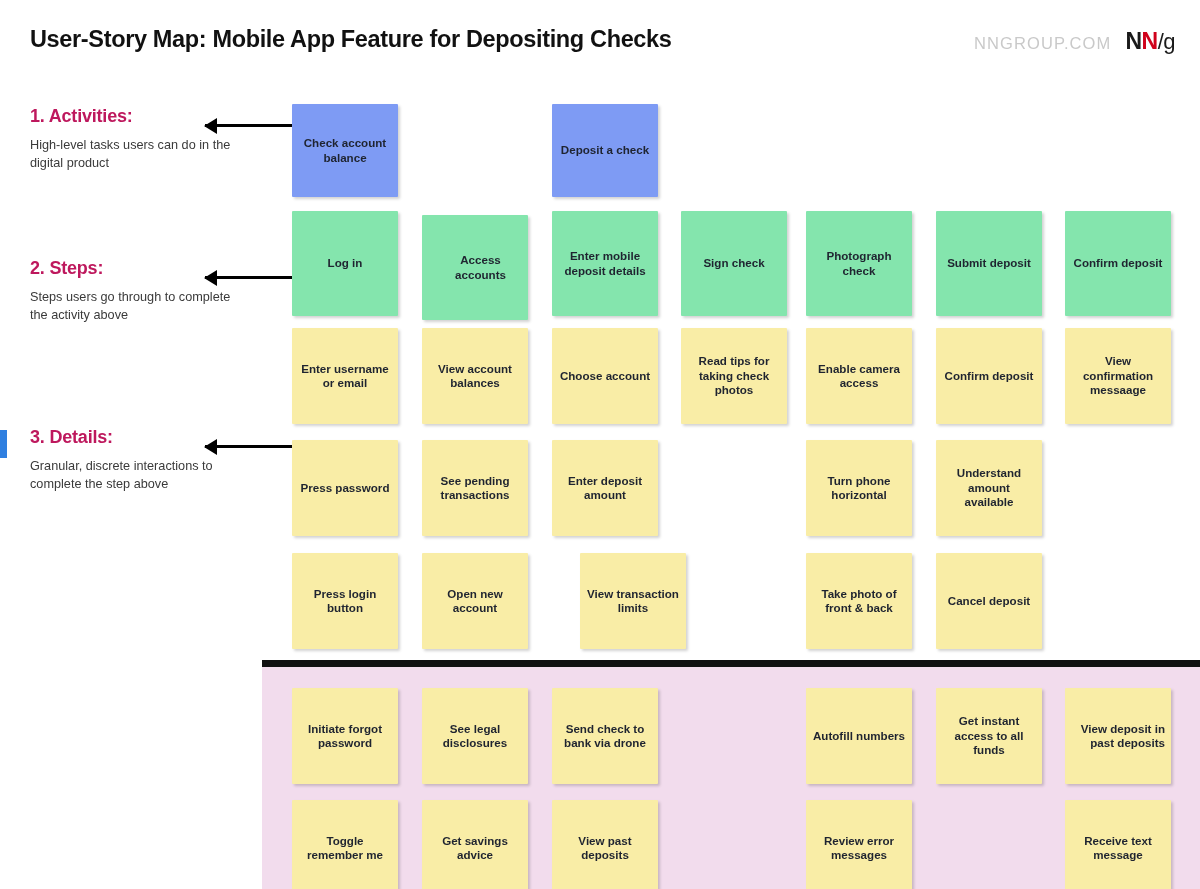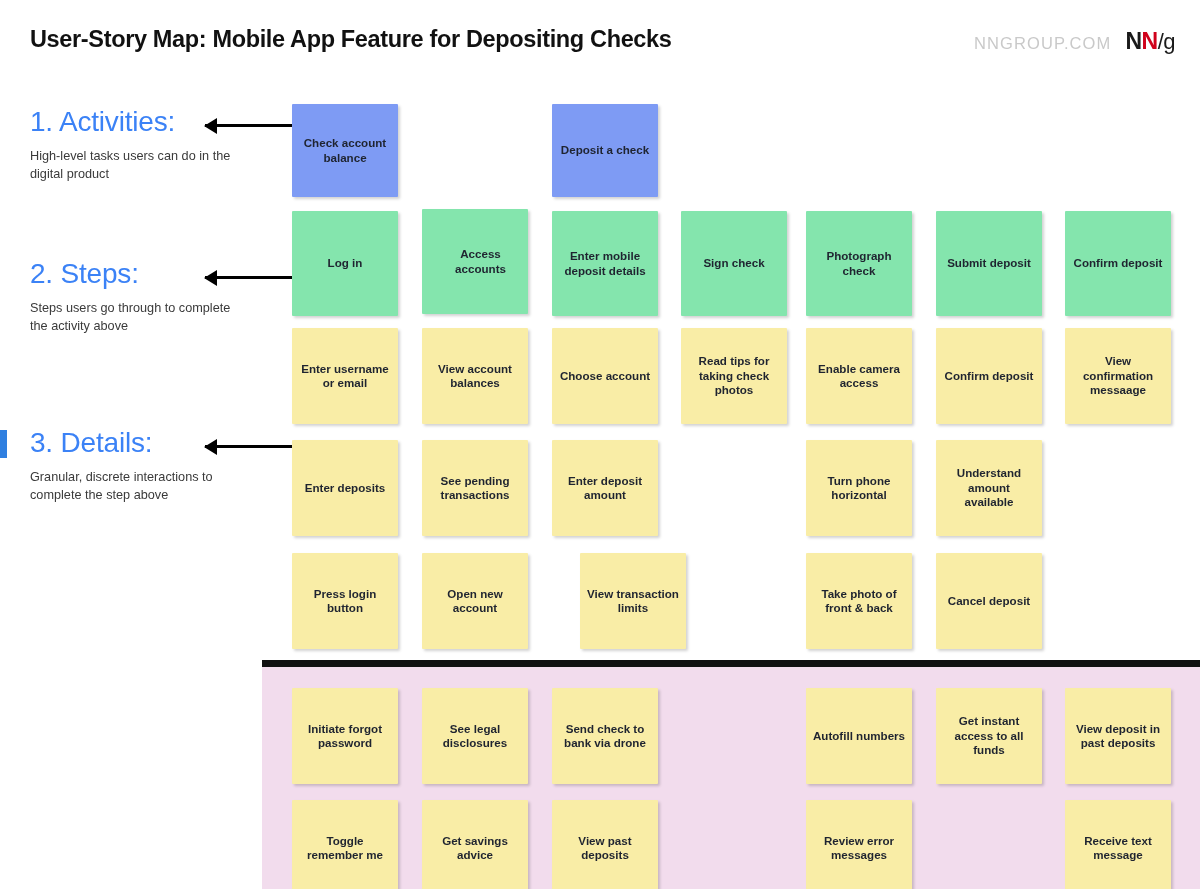--- a/index.html
+++ b/index.html
@@ -51,23 +51,23 @@
     font-weight: bold;
     letter-spacing: -0.5px;
     color: #1a1a1a;
   }
   .brand-logo .n-red { color: #d0021b; }
   .brand-logo .slash-g { font-weight: normal; font-size: 22px; }
 
   
   .legend-block { position: absolute; left: 30px; }
   .legend-heading {
-    font-size: 28px;
-    font-weight: normal;
-    color: #3b82f6;
+    font-size: 18px;
+    font-weight: bold;
+    color: #be185d;
     letter-spacing: -0.2px;
     white-space: nowrap;
   }
   .legend-desc {
     margin-top: 9px;
     font-size: 12.7px;
     line-height: 1.45;
     color: #3a3a3a;
     max-width: 215px;
   }
@@ -175,49 +175,49 @@
     <div class="legend-desc">Granular, discrete interactions to complete the step above</div>
   </div>
   <div class="legend-arrow arrow-3"></div>
 
   <div class="backlog-region"></div>
 
   <div class="card-layer" id="card-layer">
       <div class="card activity" style="left: 292px; top: 104px;">Check account balance</div>
       <div class="card activity" style="left: 552px; top: 104px;">Deposit a check</div>
       <div class="card step" style="left: 292px; top: 211px;">Log in</div>
-      <div class="card step" style="left: 422px; top: 209px; padding-left: 17px;">Access accounts</div>
+      <div class="card step" style="left: 422px; top: 215px; padding-left: 17px;">Access accounts</div>
       <div class="card step" style="left: 552px; top: 211px;">Enter mobile deposit details</div>
       <div class="card step" style="left: 681px; top: 211px;">Sign check</div>
       <div class="card step" style="left: 806px; top: 211px;">Photograph check</div>
       <div class="card step" style="left: 936px; top: 211px;">Submit deposit</div>
       <div class="card step" style="left: 1065px; top: 211px;">Confirm deposit</div>
       <div class="card detail" style="left: 292px; top: 328px;">Enter username or email</div>
       <div class="card detail" style="left: 422px; top: 328px;">View account balances</div>
       <div class="card detail" style="left: 552px; top: 328px;">Choose account</div>
       <div class="card detail" style="left: 681px; top: 328px;">Read tips for taking check photos</div>
       <div class="card detail" style="left: 806px; top: 328px;">Enable camera access</div>
       <div class="card detail" style="left: 936px; top: 328px;">Confirm deposit</div>
       <div class="card detail" style="left: 1065px; top: 328px;">View confirmation messaage</div>
-      <div class="card detail" style="left: 292px; top: 440px;">Enter deposits</div>
+      <div class="card detail" style="left: 292px; top: 440px;">Press password</div>
       <div class="card detail" style="left: 422px; top: 440px;">See pending transactions</div>
       <div class="card detail" style="left: 552px; top: 440px;">Enter deposit amount</div>
       <div class="card detail" style="left: 806px; top: 440px;">Turn phone horizontal</div>
       <div class="card detail" style="left: 936px; top: 440px;">Understand amount available</div>
       <div class="card detail" style="left: 292px; top: 553px;">Press login button</div>
       <div class="card detail" style="left: 422px; top: 553px;">Open new account</div>
       <div class="card detail" style="left: 580px; top: 553px;">View transaction limits</div>
       <div class="card detail" style="left: 806px; top: 553px;">Take photo of front &amp; back</div>
       <div class="card detail" style="left: 936px; top: 553px;">Cancel deposit</div>
       <div class="card backlog" style="left: 292px; top: 688px;">Initiate forgot password</div>
       <div class="card backlog" style="left: 422px; top: 688px;">See legal disclosures</div>
       <div class="card backlog" style="left: 552px; top: 688px;">Send check to bank via drone</div>
       <div class="card backlog" style="left: 806px; top: 688px;">Autofill numbers</div>
       <div class="card backlog" style="left: 936px; top: 688px;">Get instant access to all funds</div>
-      <div class="card backlog" style="left: 1065px; top: 688px;">View deposit in past deposits</div>
+      <div class="card backlog" style="left: 1065px; top: 688px; text-align: right;">View deposit in past deposits</div>
       <div class="card backlog" style="left: 292px; top: 800px;">Toggle remember me</div>
       <div class="card backlog" style="left: 422px; top: 800px;">Get savings advice</div>
       <div class="card backlog" style="left: 552px; top: 800px;">View past deposits</div>
       <div class="card backlog" style="left: 806px; top: 800px;">Review error messages</div>
       <div class="card backlog" style="left: 1065px; top: 800px;">Receive text message</div>
     </div>
 
 </div>
 
 </body></html>

